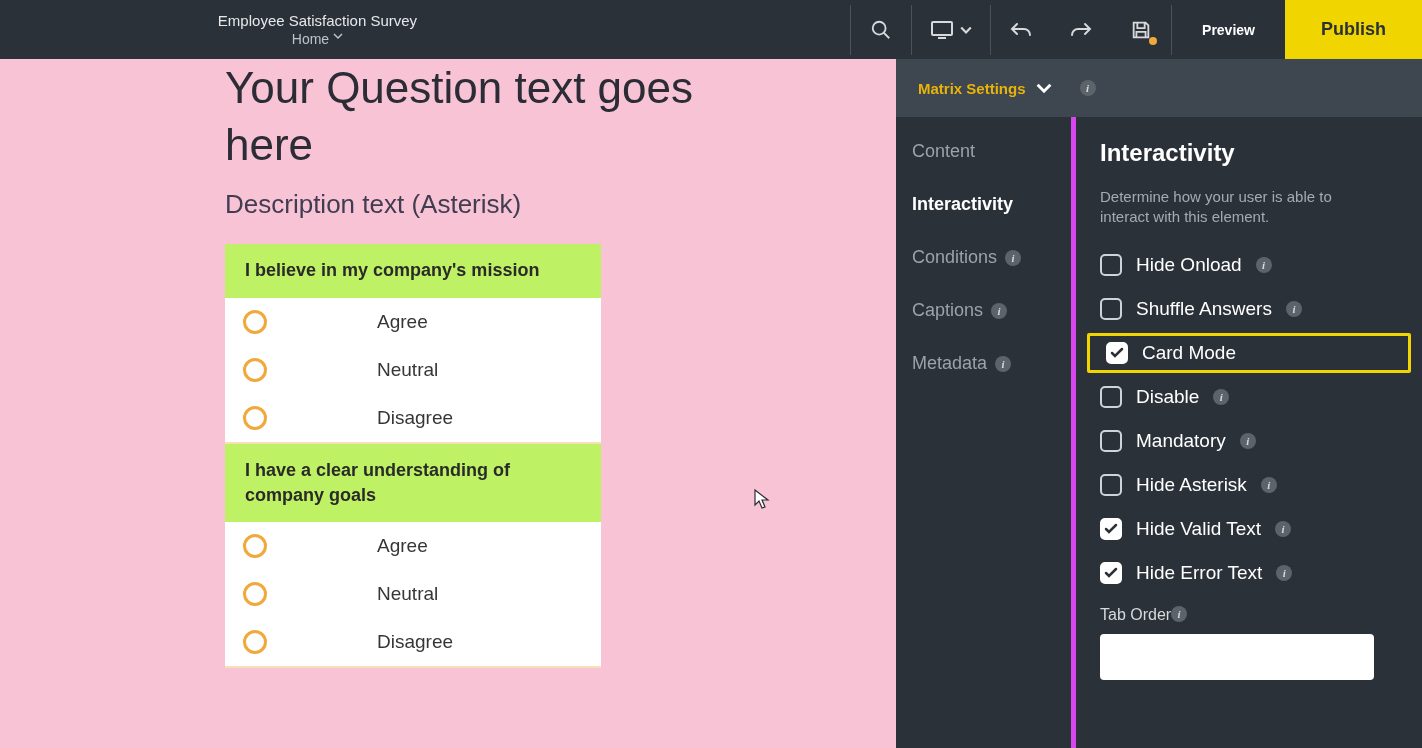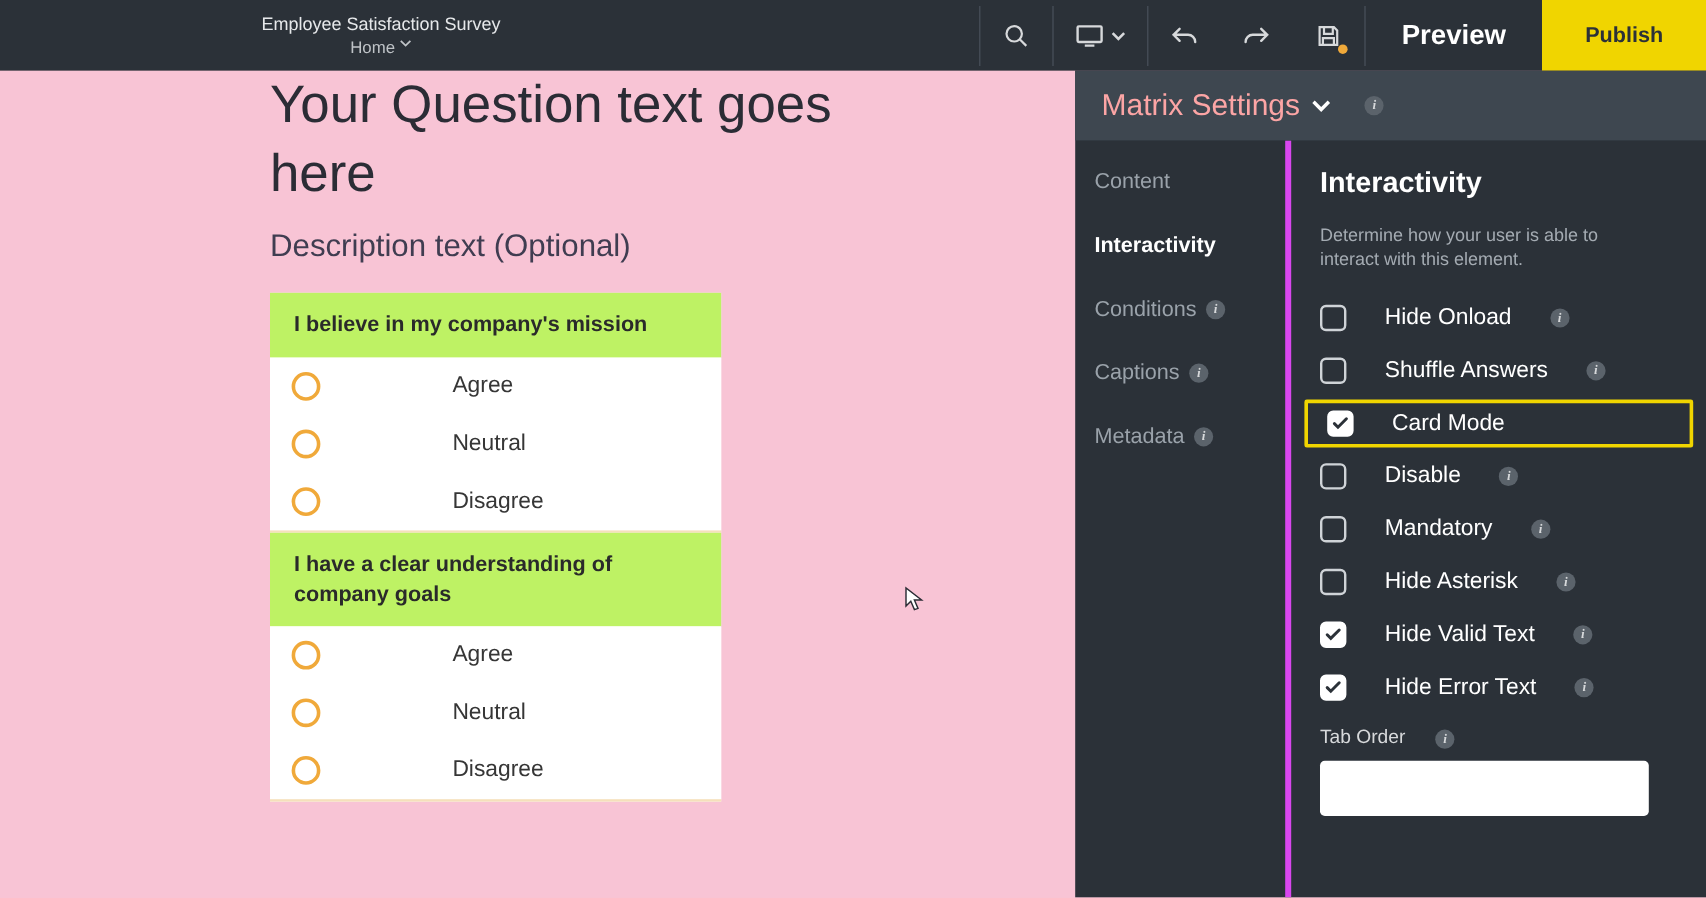--- a/index.html
+++ b/index.html
@@ -5,51 +5,51 @@
 *{box-sizing:border-box;margin:0;padding:0;font-family:"Segoe UI",Arial,sans-serif}
 body{background:#f8c4d5;width:1422px;height:748px;overflow:hidden;position:relative}
 .topbar{height:59px;background:#2b3138;display:flex;align-items:center;color:#c9cdd1}
 .title-group{text-align:center;width:635px}
 .title-main{font-size:15px;color:#e6e8ea;font-weight:400}
 .title-sub{font-size:14px;color:#bfc3c7;margin-top:2px;display:flex;align-items:flex-start;justify-content:center;gap:4px}
 .toolbar{display:flex;align-items:center;height:59px;margin-left:auto}
 .tool-divider{width:1px;height:50px;background:#4a525b;margin:0 0}
 .tool-btn{width:60px;height:59px;display:flex;align-items:center;justify-content:center;cursor:pointer;color:#d7d9db}
 .tool-wide{width:78px}
-.preview-btn{padding:0 30px;height:59px;display:flex;align-items:center;color:#fff;font-size:23px;font-weight:600;cursor:pointer}
+.preview-btn{padding:0 30px;height:59px;display:flex;align-items:center;color:#fff;font-size:14px;font-weight:600;cursor:pointer}
 .publish-btn{padding:0 36px;height:59px;display:flex;align-items:center;background:#f0d500;color:#2b3138;font-size:18px;font-weight:600;cursor:pointer}
 .canvas{position:absolute;left:0;top:59px;right:526px;bottom:0;background:#f8c4d5;padding:0 0 0 225px}
 .question-title{font-size:44px;font-weight:400;color:#2b2c35;line-height:1.3;max-width:560px}
 .question-desc{font-size:26px;color:#403d51;margin-top:16px;font-weight:400}
 .matrix{margin-top:24px;width:376px;background:#fff}
 .matrix-header{background:#bef264;padding:14px 20px;font-weight:700;font-size:18px;color:#2a2a2a;line-height:1.4}
 .matrix-row{display:flex;align-items:center;padding:12px 18px;background:#fff}
 .radio{width:24px;height:24px;border:3px solid #f0a93a;border-radius:50%;flex-shrink:0;margin-right:110px}
 .radio-label{font-size:19px;color:#363636}
 .matrix-sep{height:2px;background:#f5e0bb}
 .right-panel{position:absolute;right:0;top:59px;width:526px;height:689px;background:#2b3138;color:#d7d9db;display:flex;flex-direction:column}
 .panel-header{height:58px;background:#3e4750;display:flex;align-items:center;padding:0 22px;gap:10px}
-.panel-header-title{font-size:25px;font-weight:400;color:#fca5a5}
+.panel-header-title{font-size:15px;font-weight:700;color:#eab308}
 .info-icon{width:16px;height:16px;border-radius:50%;background:#5b636b;color:#d7d9db;font-size:11px;display:flex;align-items:center;justify-content:center;font-weight:700;font-style:italic;font-family:Georgia,serif}
 .panel-body{display:flex;flex:1;overflow:hidden}
 .panel-nav{width:180px;padding:24px 0 0 16px;border-right:5px solid #d946ef}
 .nav-item{font-size:18px;color:#9aa2aa;margin-bottom:32px;cursor:pointer;display:flex;align-items:center;gap:8px}
 .nav-item.active{color:#fff;font-weight:700}
 .panel-content{flex:1;padding:22px 24px;overflow-y:auto}
 .section-title{font-size:24px;font-weight:700;color:#fff}
 .section-sub{font-size:15px;color:#a4abb2;margin-top:20px;line-height:1.35;max-width:260px}
 .check-list{margin-top:26px}
-.check-row{display:flex;align-items:center;gap:32px;margin-bottom:22px}
+.check-row{display:flex;align-items:center;gap:14px;margin-bottom:22px}
 .checkbox{width:22px;height:22px;border:2px solid #cfd3d7;border-radius:5px;display:flex;align-items:center;justify-content:center;flex-shrink:0;cursor:pointer}
 .checkbox.checked{background:#fff;border-color:#fff}
 .checkbox.checked svg{display:block}
 .checkbox svg{display:none}
 .check-label{font-size:19px;color:#fff}
 .highlight{border:3px solid #f0d500;padding:6px 16px;margin:-9px -13px 13px -13px;border-radius:2px}
-.taborder-label{font-size:16px;color:#d7d9db;display:flex;align-items:flex-end;gap:25px;margin-top:4px}
+.taborder-label{font-size:16px;color:#d7d9db;display:flex;align-items:flex-start;gap:0;margin-top:4px}
 .taborder-input{margin-top:10px;width:274px;height:46px;background:#fff;border:none;border-radius:4px;padding:0 12px;font-size:16px}
 .cursor{position:absolute;pointer-events:none}
 .chev{width:10px;height:10px;display:inline-block}
 </style>
 </head>
 <body>
 
 <div class="topbar">
   <div class="title-group">
     <div class="title-main">Employee Satisfaction Survey</div>
@@ -96,21 +96,21 @@
       <span style="position:absolute;bottom:14px;right:14px;width:8px;height:8px;background:#f0a93a;border-radius:50%"></span>
     </div>
     <div class="tool-divider"></div>
     <div class="preview-btn">Preview</div>
     <div class="publish-btn">Publish</div>
   </div>
 </div>
 
 <div class="canvas">
   <div class="question-title">Your Question text goes here</div>
-  <div class="question-desc">Description text (Optional)</div>
+  <div class="question-desc">Description text (Asterisk)</div>
   <div class="matrix">
     <div>
       <div class="matrix-header">I believe in my company's mission</div>
       <div class="matrix-row">
           <span class="radio"></span>
           <span class="radio-label">Agree</span>
         </div>
       <div class="matrix-row">
           <span class="radio"></span>
           <span class="radio-label">Neutral</span>

